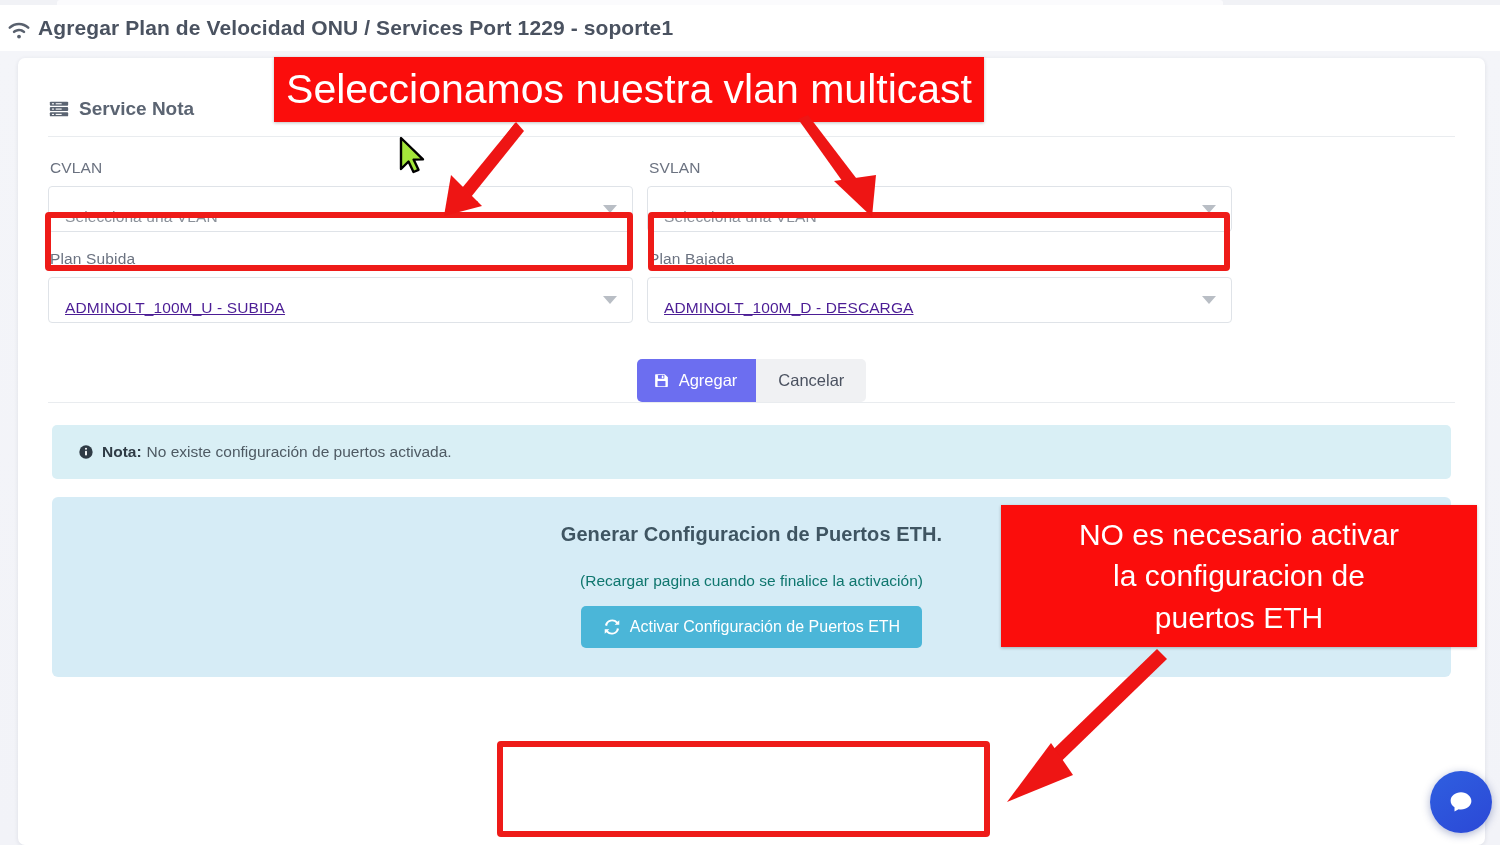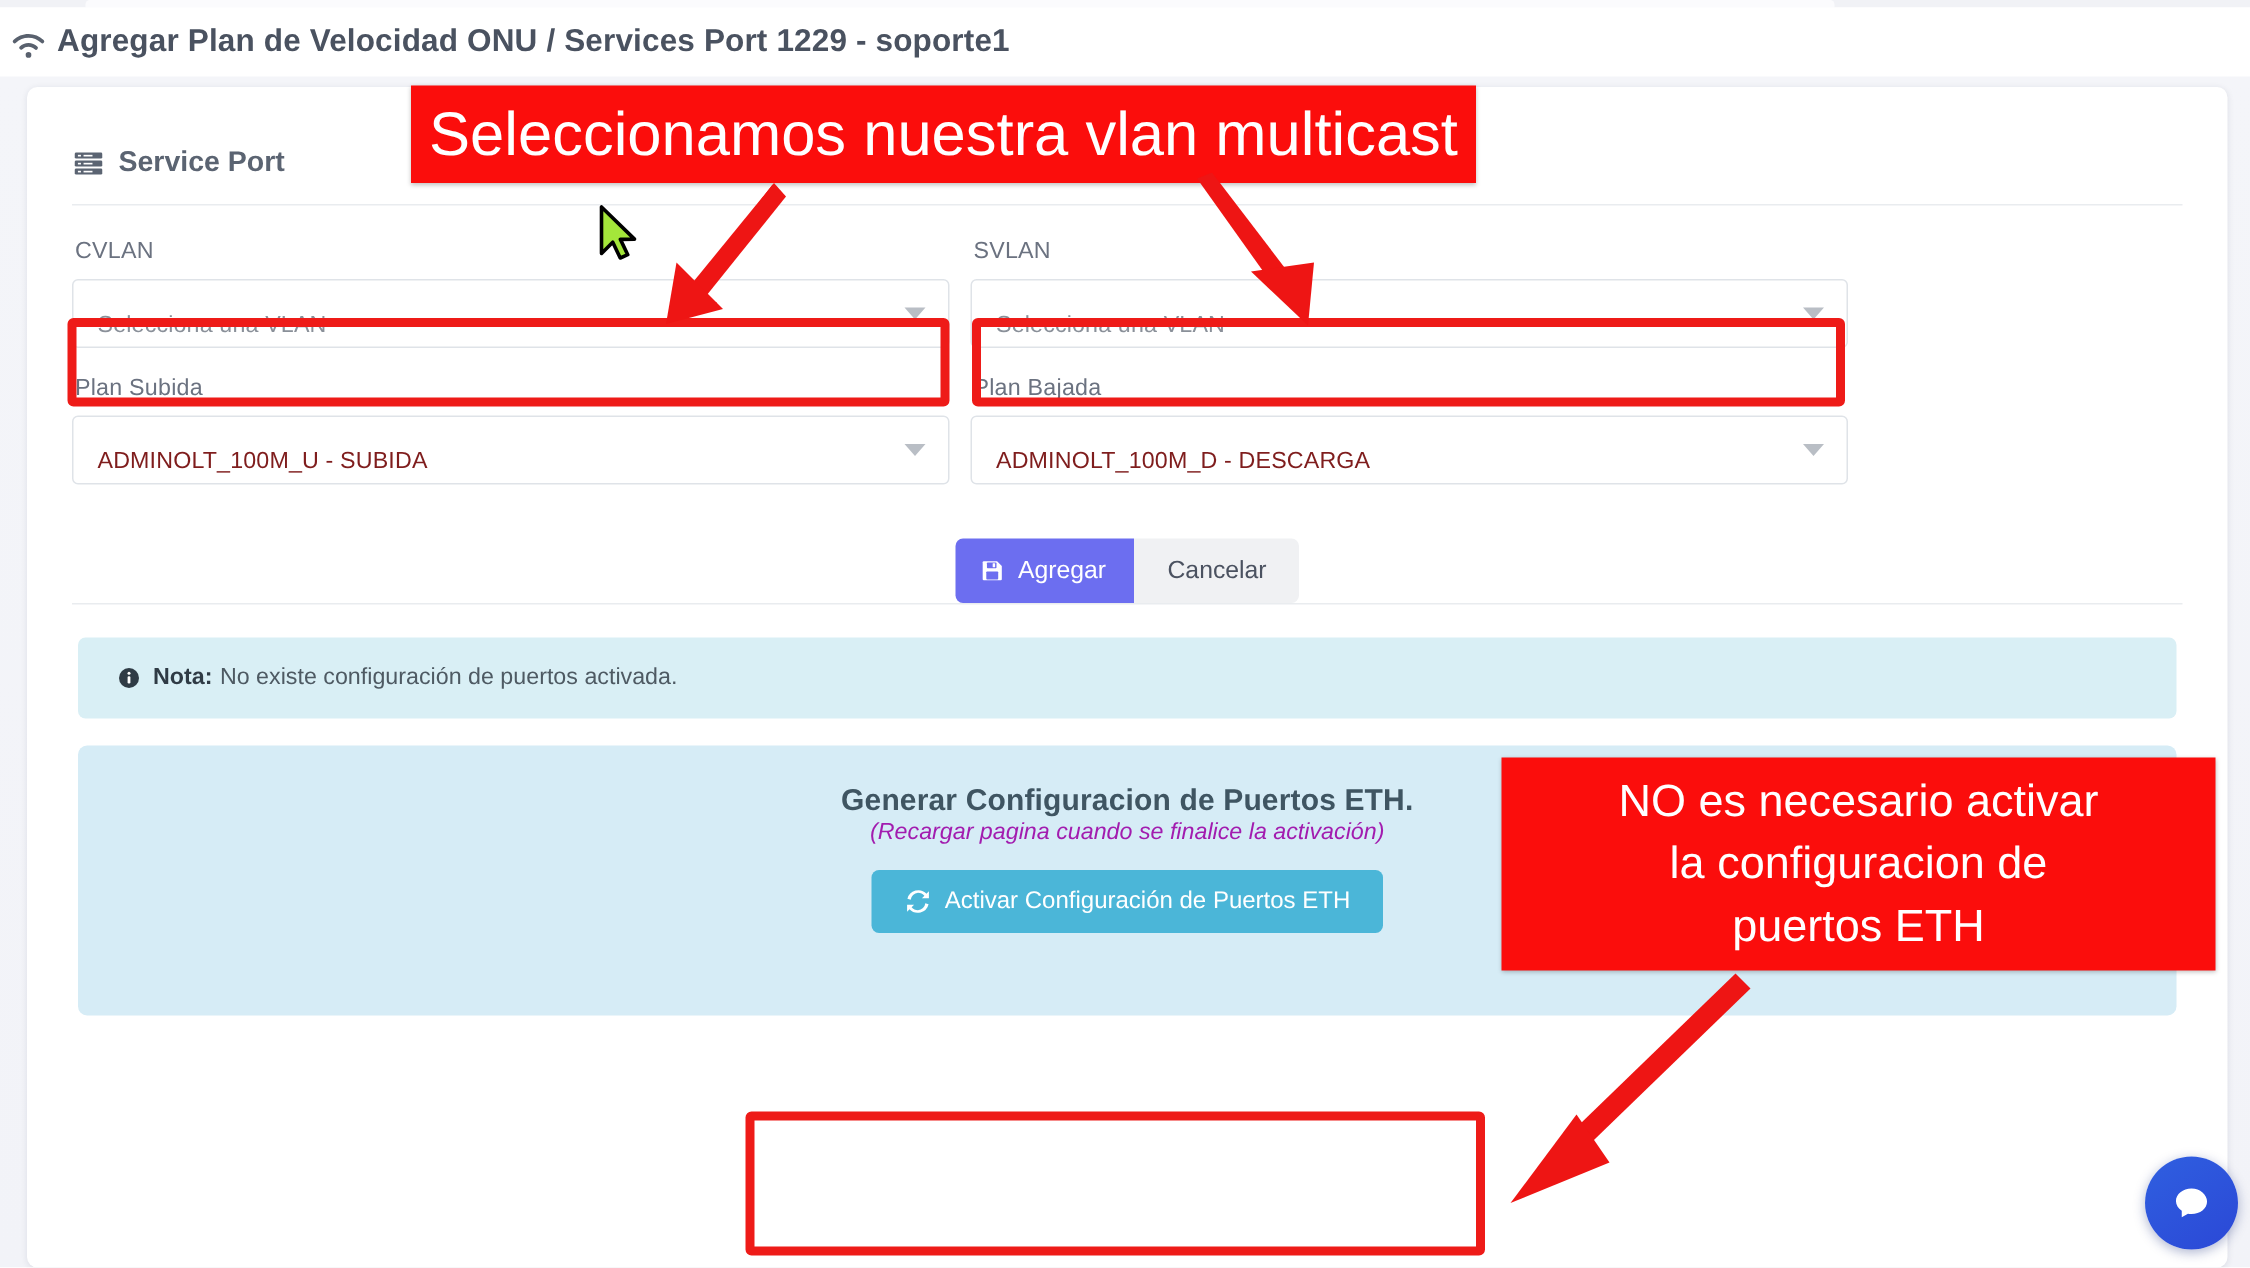--- a/index.html
+++ b/index.html
@@ -79,21 +79,21 @@
     background: #fff;
     border: 1px solid #dfe3e8;
     border-radius: 4px;
     display: flex; align-items: center;
     padding: 16px 40px 0 16px;
     font-size: 15.5px;
     color: #8a9099;
     letter-spacing: .1px;
     white-space: nowrap; overflow: hidden;
   }
-  .select-box.filled { color: #7f1d1d; }
+  .select-box.filled { color: #4c1d95; text-decoration: underline; }
   .caret {
     position: absolute; right: 15px; top: 50%; transform: translateY(-50%);
     width: 0; height: 0;
     border-left: 7px solid transparent;
     border-right: 7px solid transparent;
     border-top: 8px solid #b9bec5;
   }
 
   
   .red-frame {
@@ -143,21 +143,21 @@
   
   .gen-panel {
     margin: 18px 34px 0 34px;
     background: #d6ecf6;
     border-radius: 6px;
     height: 180px;
     text-align: center;
     padding-top: 26px;
   }
   .gen-title { font-size: 20px; font-weight: 700; color: #3f5562; letter-spacing: .1px; }
-  .gen-sub   { font-size: 15.5px; color: #a21caf; margin-top: 0; font-style: italic; }
+  .gen-sub   { font-size: 15.5px; color: #0f766e; margin-top: 26px; }
   .gen-btn {
     margin-top: 16px;
     display: inline-flex; align-items: center;
     background: #4bb6d8; color: #fff;
     height: 42px; padding: 0 22px;
     border: none; border-radius: 5px;
     font-size: 16px; cursor: pointer;
     font-family: "Liberation Sans", sans-serif;
   }
   .gen-btn .sync { margin-right: 9px; display: flex; }
@@ -231,21 +231,21 @@
             <rect x="2" y="9.8" width="20" height="4.4" rx="1" fill="#5b6472"></rect>
             <rect x="2" y="15.6" width="20" height="4.4" rx="1" fill="#5b6472"></rect>
             <rect x="4.3" y="5.7" width="2.2" height="1.2" fill="#ffffff"></rect>
             <rect x="4.3" y="11.5" width="2.2" height="1.2" fill="#ffffff"></rect>
             <rect x="4.3" y="17.3" width="2.2" height="1.2" fill="#ffffff"></rect>
             <rect x="8.4" y="5.7" width="6.5" height="1.2" fill="#ffffff"></rect>
             <rect x="8.4" y="11.5" width="6.5" height="1.2" fill="#ffffff"></rect>
             <rect x="8.4" y="17.3" width="6.5" height="1.2" fill="#ffffff"></rect>
           </svg>
         </span>
-        <span>Service Port</span>
+        <span>Service Nota</span>
       </div>
       <div class="divider"></div>
 
       <div class="form-row">
         <div class="field">
           <label class="field-label">CVLAN</label>
           <div class="select-box">
             <span>Selecciona una VLAN</span>
             <span class="caret"></span>
           </div>

